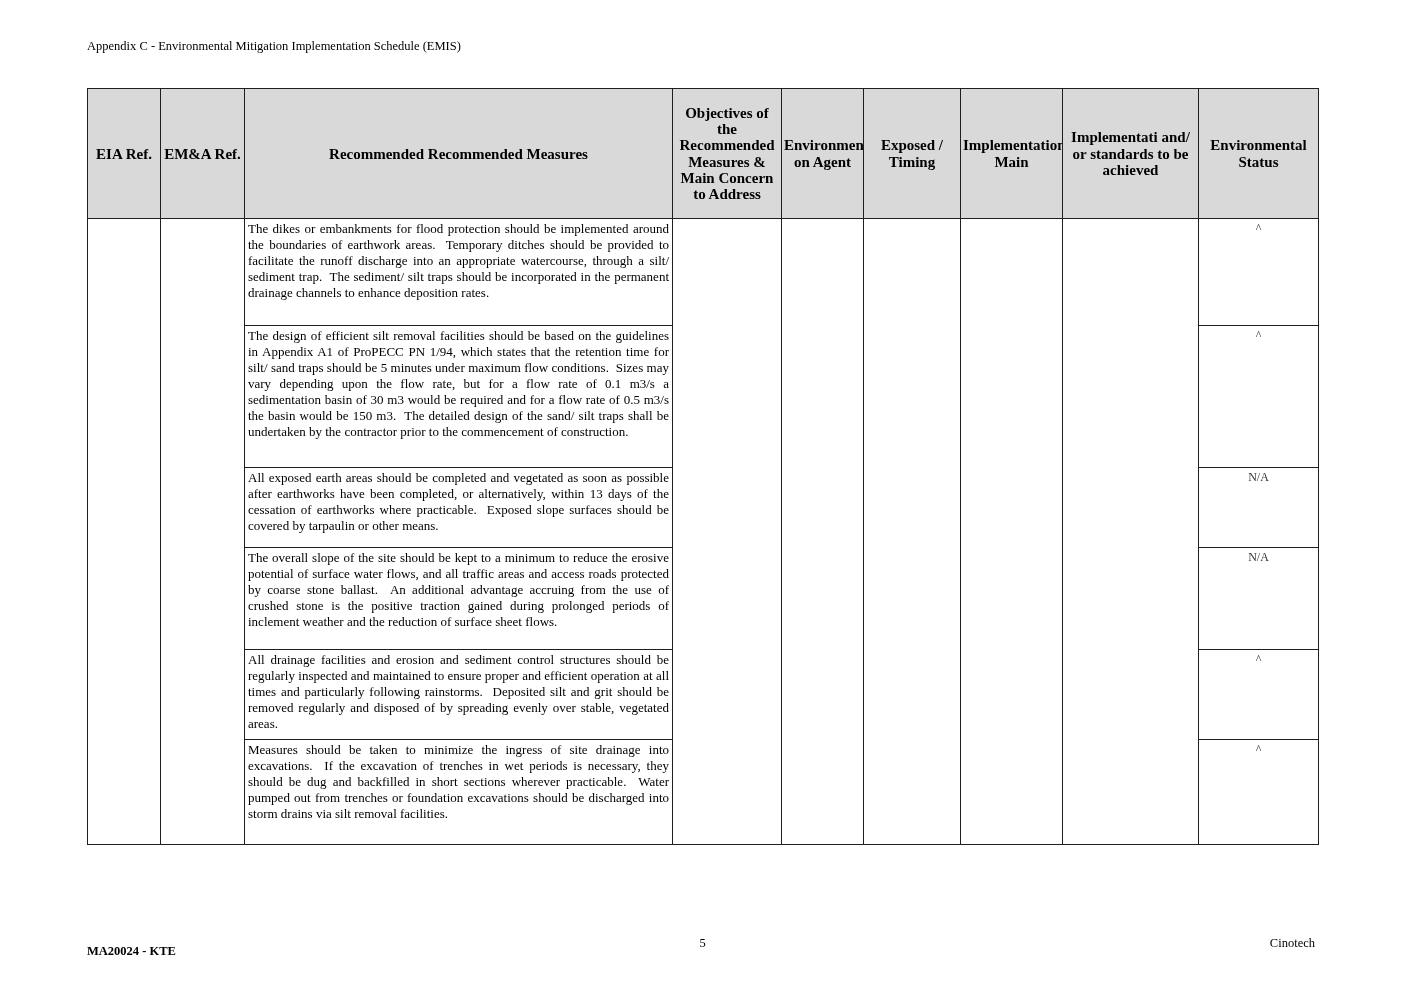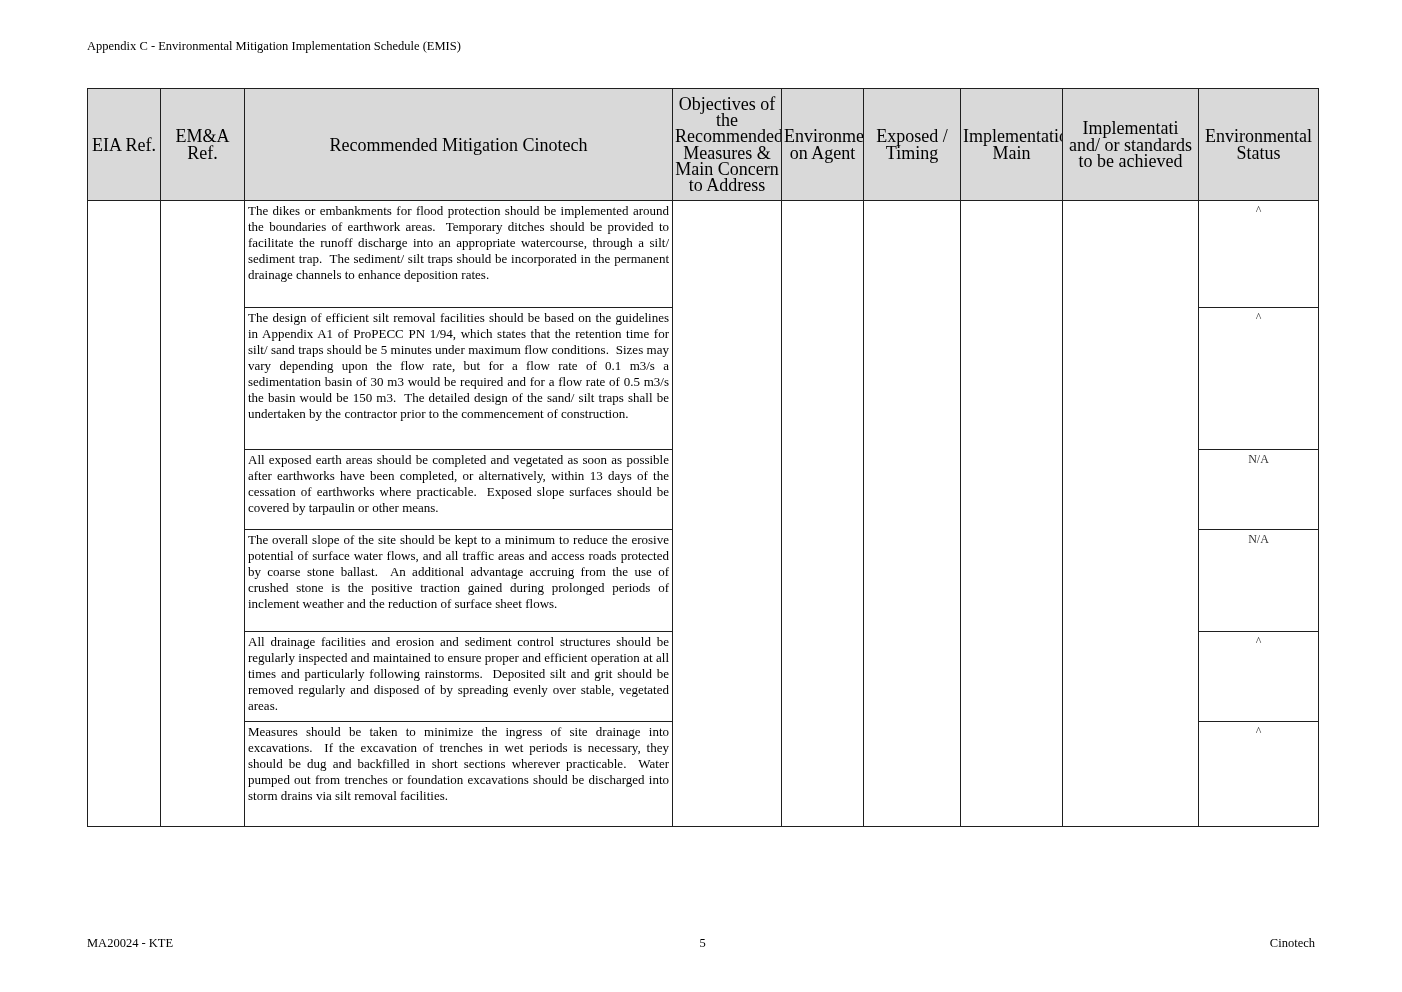--- a/index.html
+++ b/index.html
@@ -26,26 +26,26 @@
     width: 1231px;
     border-collapse: collapse;
     table-layout: fixed;
   }
   table.emis th, table.emis td {
     border: 1px solid #1f1f1f;
     overflow: hidden;
   }
   table.emis th {
     background: #d9d9d9;
-    font-weight: normal;
-    font-size: 18px;
+    font-weight: bold;
+    font-size: 15px;
     line-height: 16.2px;
     text-align: center;
     vertical-align: middle;
-    padding: 7px 2px;
+    padding: 16px 2px;
   }
   thead tr { height: 84px; }
   tr.r1 { height: 107px; }
   tr.r2 { height: 142px; }
   tr.r3 { height: 80px; }
   tr.r4 { height: 102px; }
   tr.r5 { height: 90px; }
   tr.r6 { height: 105px; }
   td { vertical-align: top; }
   td.measure {
@@ -62,21 +62,21 @@
     padding-top: 2px;
     color: #333;
   }
   .footer {
     position: absolute;
     left: 87px;
     top: 936px;
     width: 1231px;
     font-size: 12.5px;
   }
-  .footer .f-left  { position: absolute; left: 0; top: 0; white-space: nowrap; }
+  .footer .f-left  { position: absolute; left: 0; top: 8px; white-space: nowrap; font-weight: bold; }
   .footer .f-center{ position: absolute; left: 50%; transform: translateX(-50%); top: 0; white-space: nowrap; }
   .footer .f-right { position: absolute; right: 3px; top: 0; white-space: nowrap; }
 </style>
 </head>
 <body>
 
 <div class="page">
 
   <div class="doc-title">Appendix C - Environmental Mitigation Implementation Schedule (EMIS)</div>
 
@@ -89,21 +89,21 @@
       <col style="width:82px">
       <col style="width:97px">
       <col style="width:102px">
       <col style="width:136px">
       <col style="width:120px">
     </colgroup>
     <thead>
       <tr>
         <th>EIA Ref.</th>
         <th>EM&amp;A Ref.</th>
-        <th>Recommended Mitigation Cinotech</th>
+        <th>Recommended Recommended Measures</th>
         <th>Objectives of the Recommended Measures &amp; Main Concern to Address</th>
         <th>Environmental on Agent</th>
         <th>Exposed / Timing</th>
         <th>Implementation Main</th>
         <th>Implementati and/ or standards to be achieved</th>
         <th>Environmental Status</th>
       </tr>
     </thead>
     <tbody>
       <tr class="r1">

